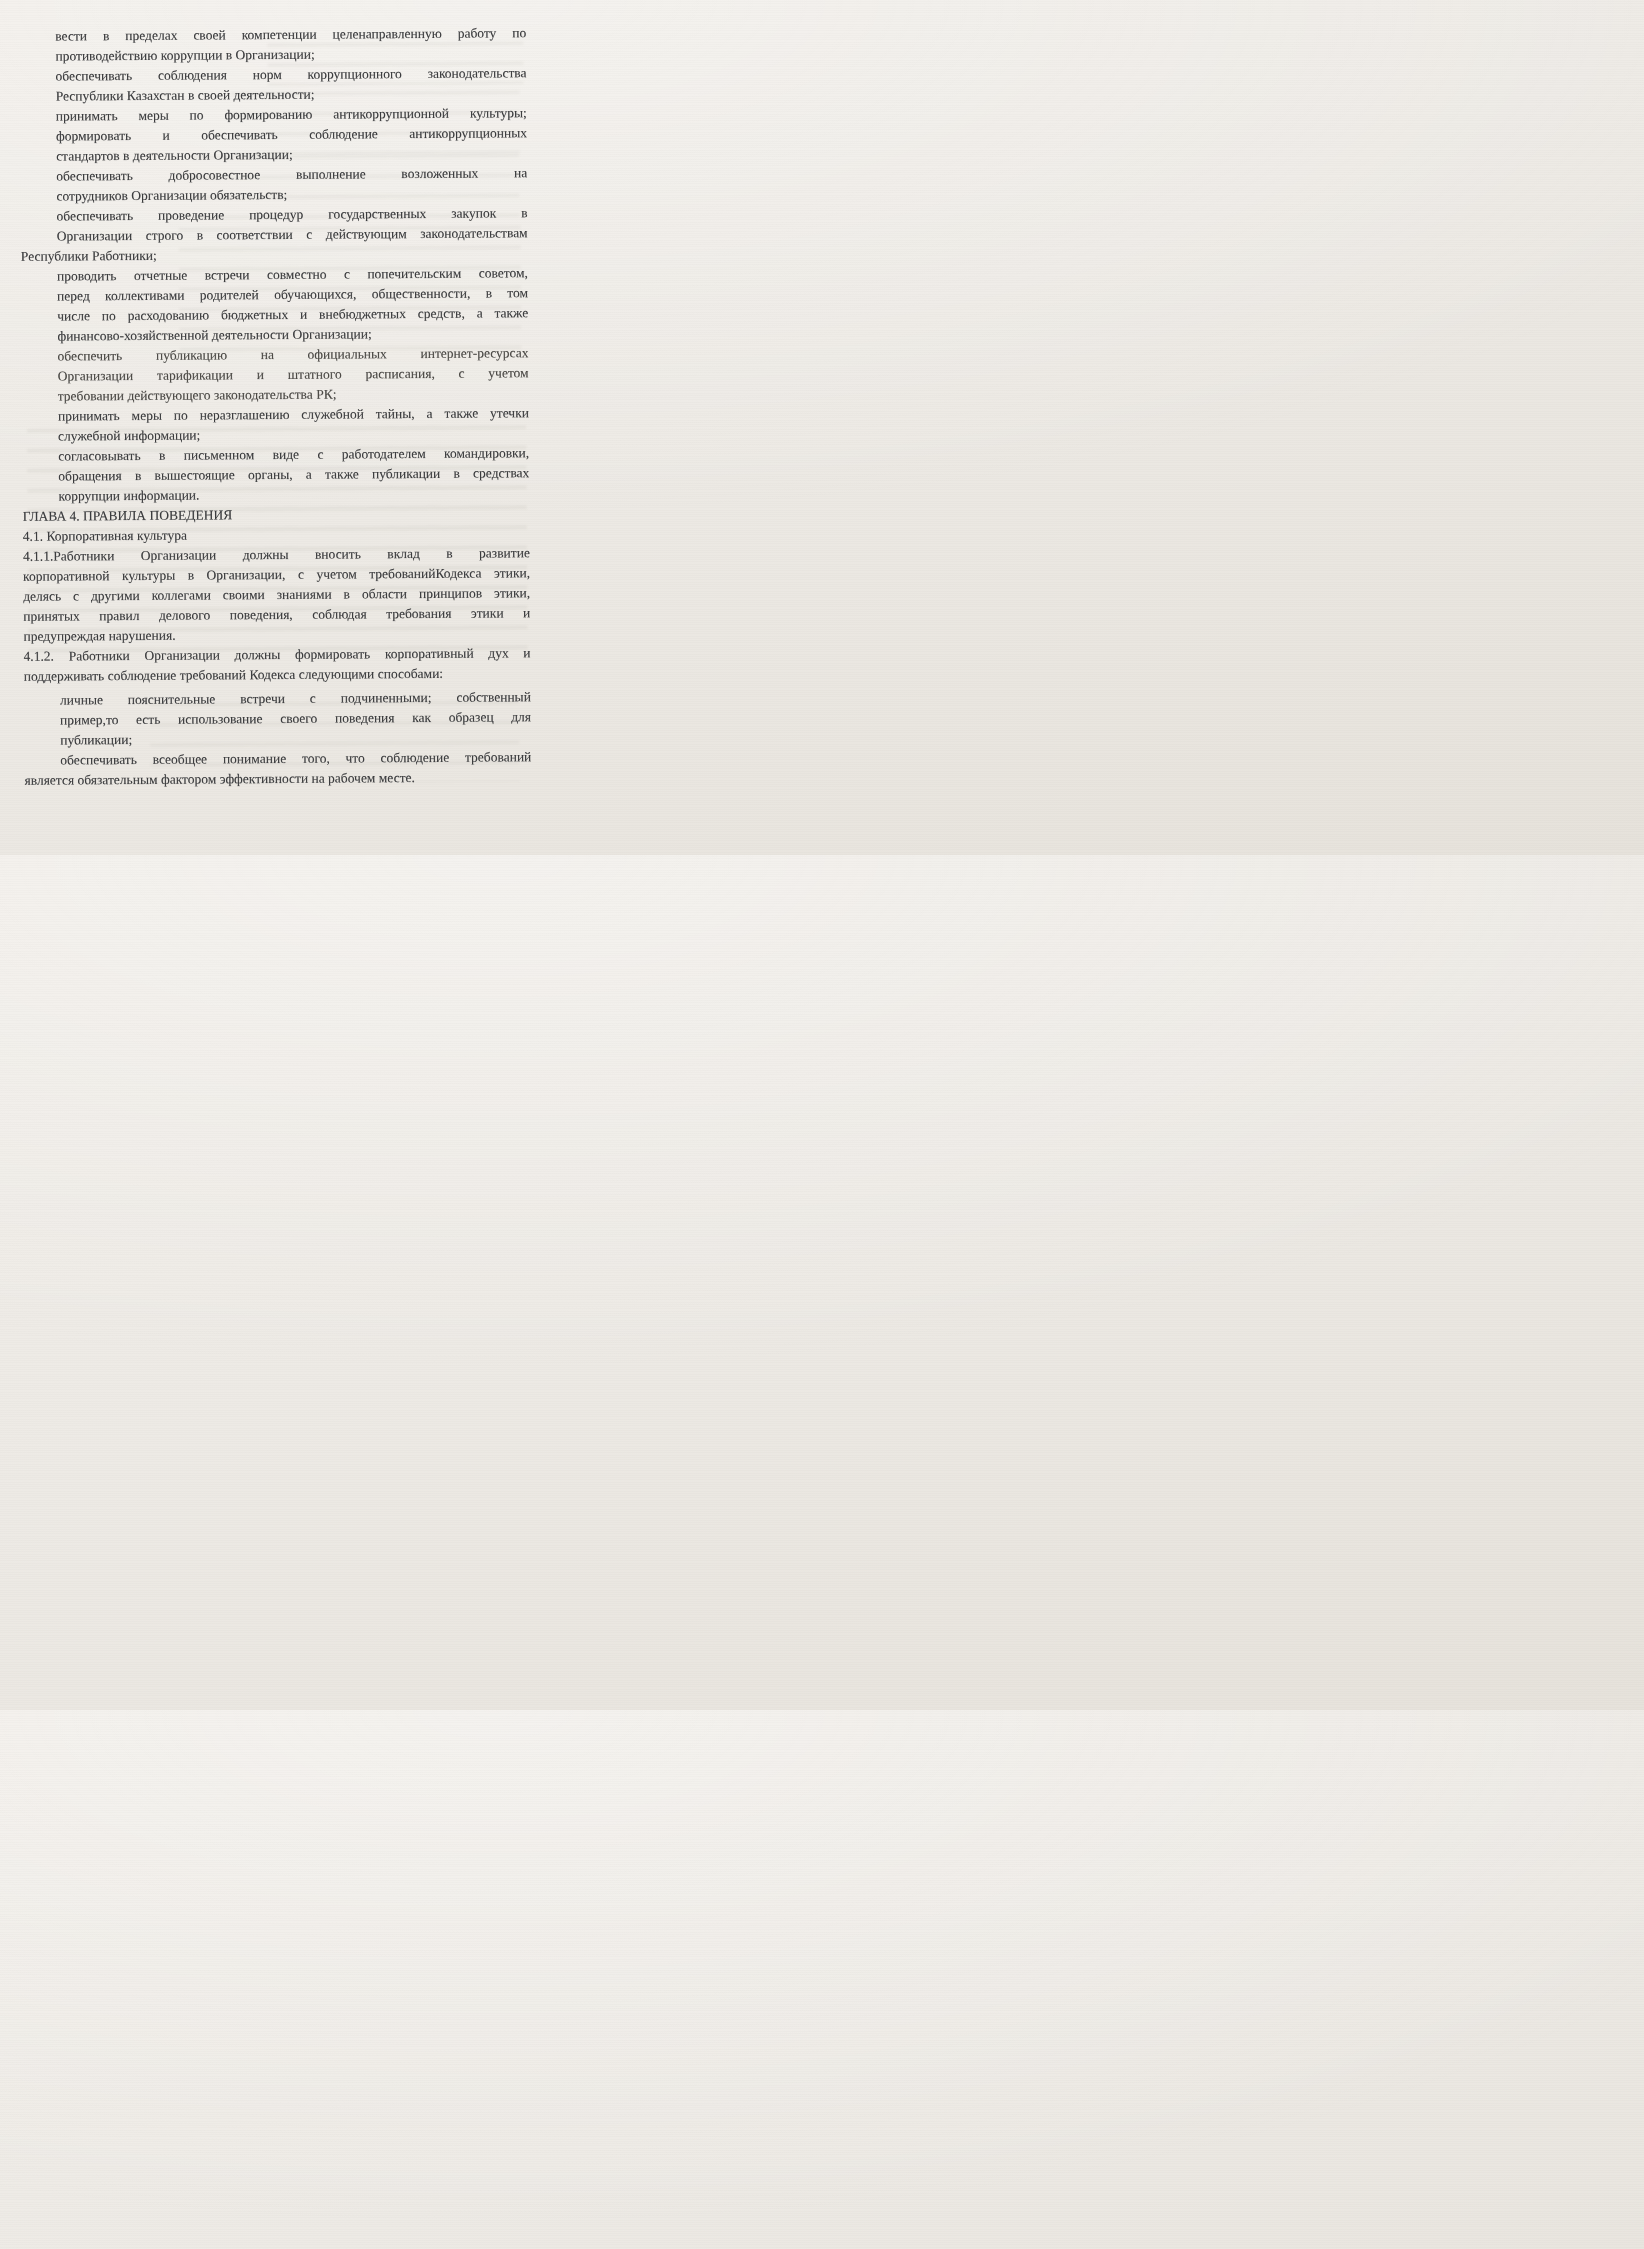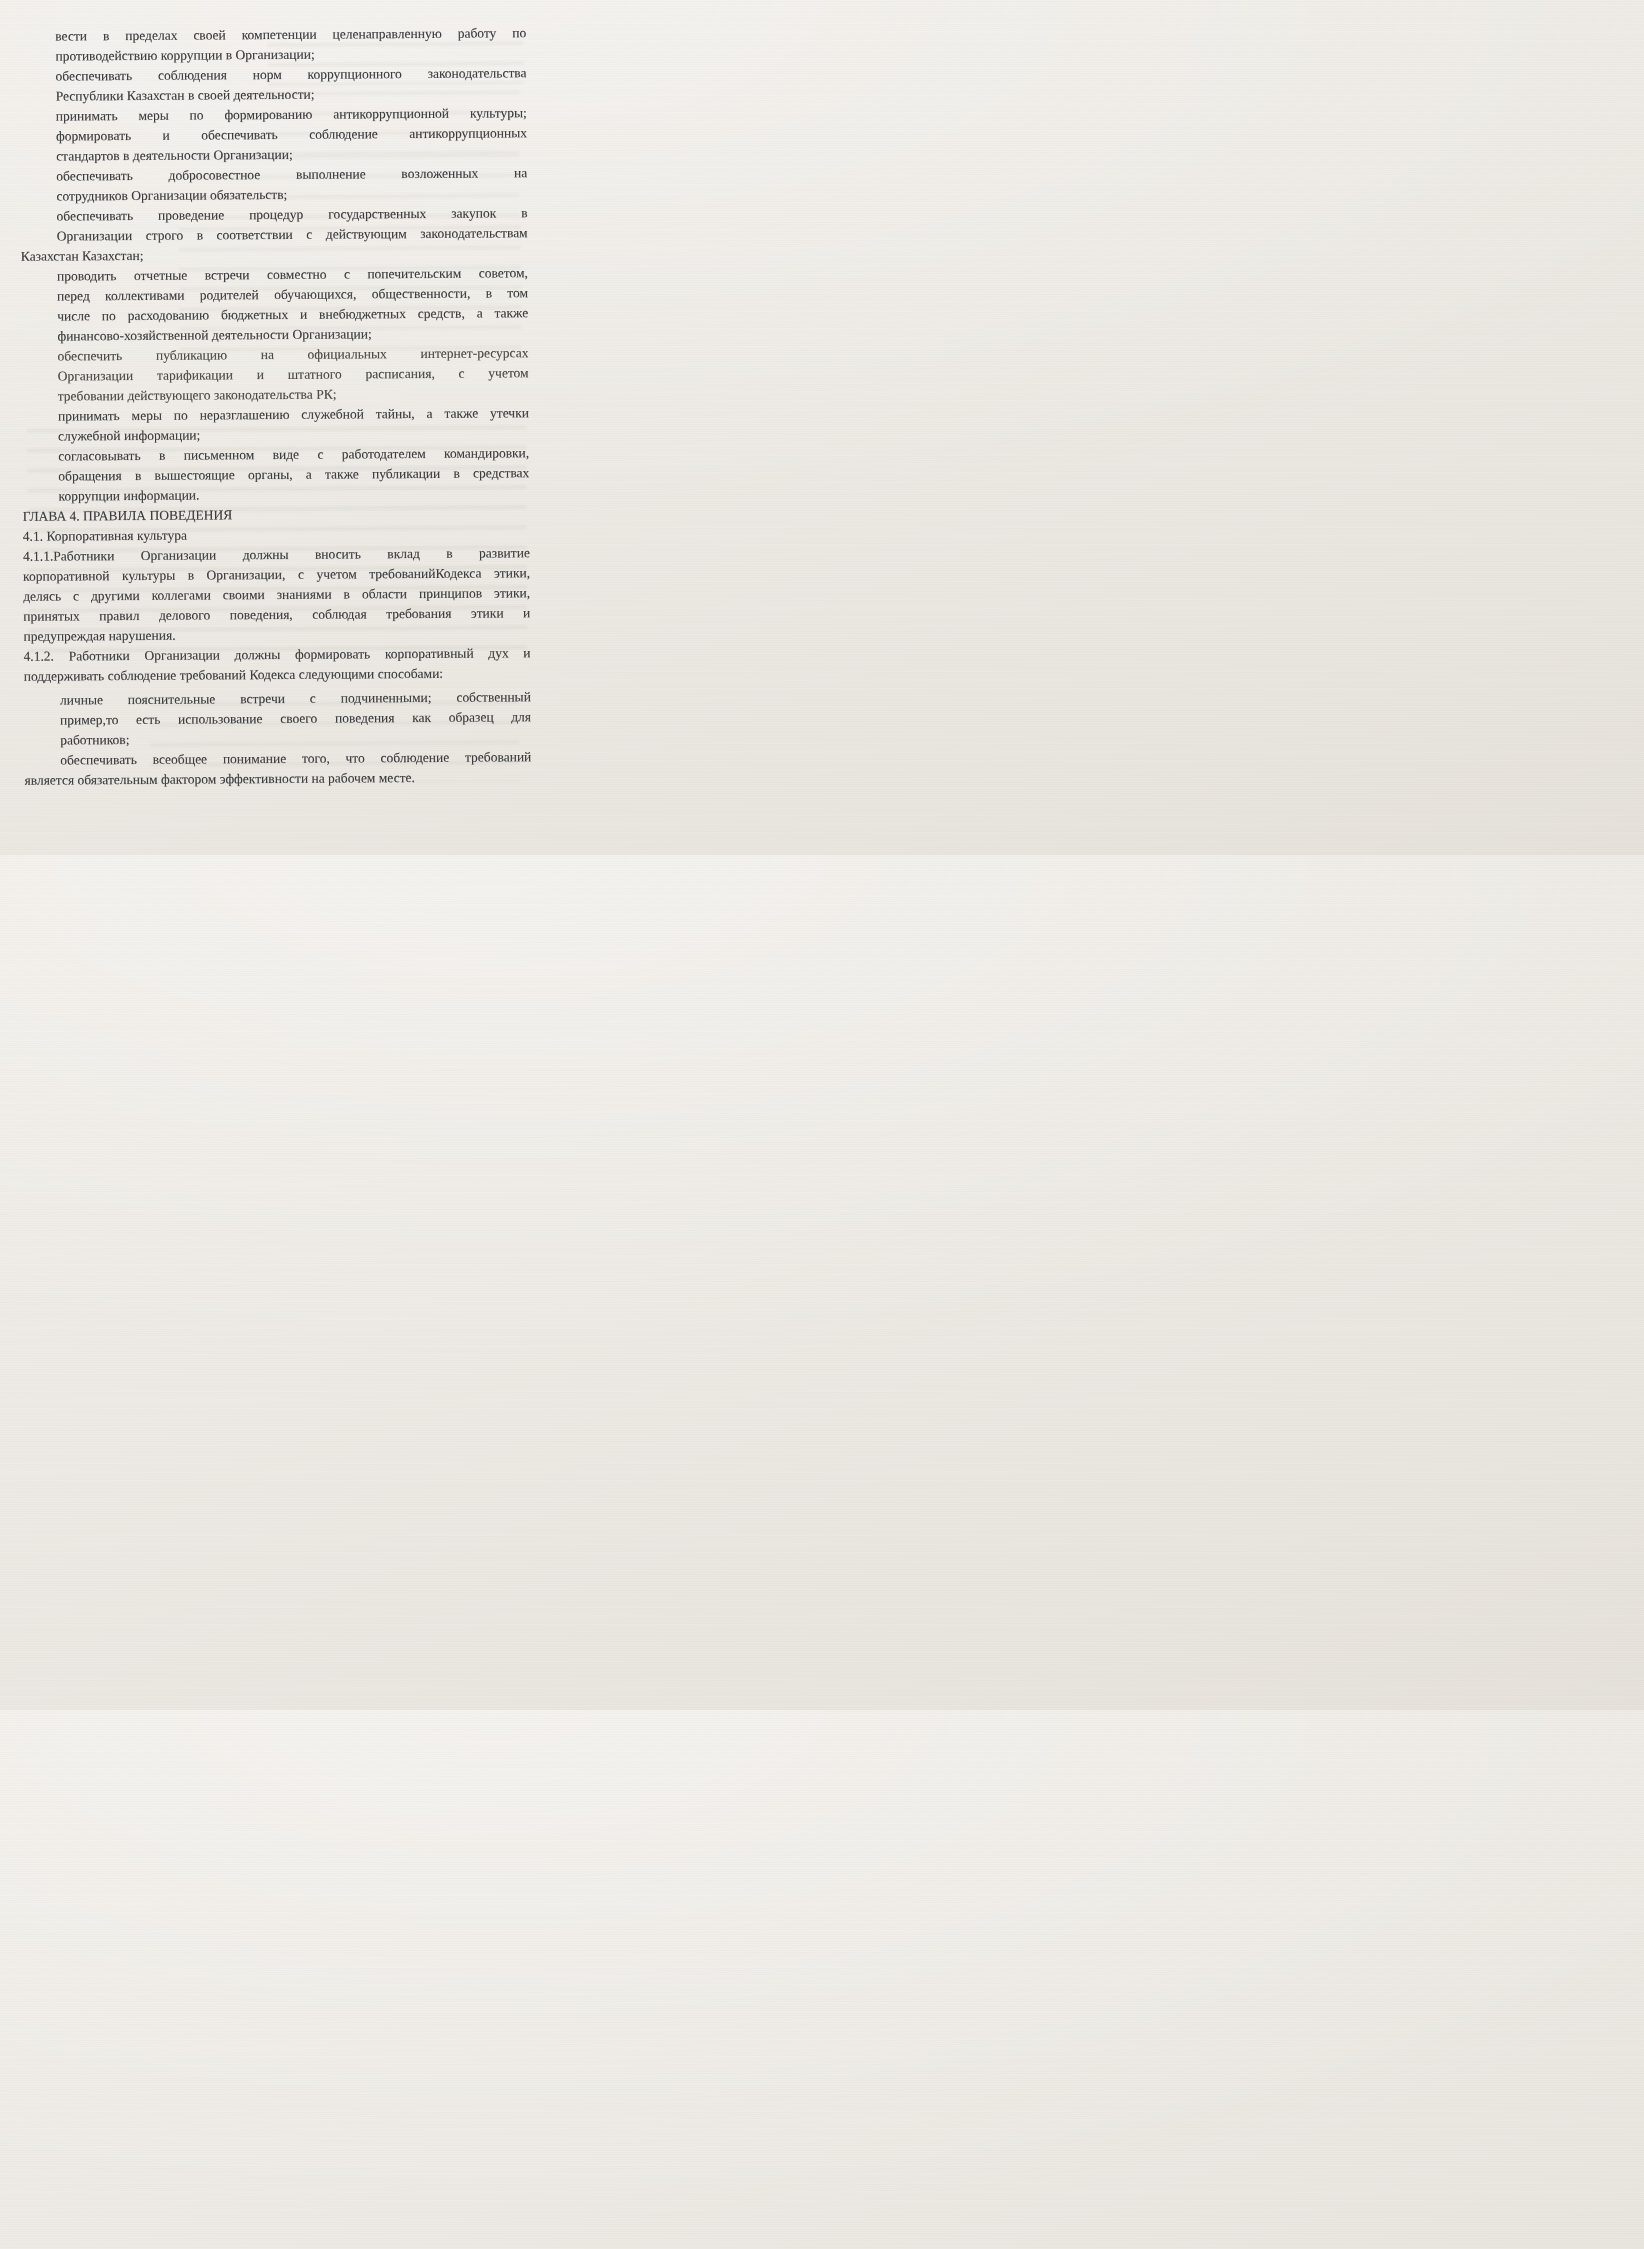--- a/index.html
+++ b/index.html
@@ -79,21 +79,21 @@
     </div>
 
     <div class="block">
       <div class="ln first just"><span>обеспечивать добросовестное выполнение возложенных на</span></div>
       <div class="ln cont"><span>сотрудников Организации обязательств;</span></div>
     </div>
 
     <div class="block">
       <div class="ln first just"><span>обеспечивать проведение процедур государственных закупок в</span></div>
       <div class="ln cont just"><span>Организации строго в соответствии с действующим законодательствам</span></div>
-      <div class="ln"><span>Казахстан Казахстан;</span></div>
+      <div class="ln"><span>Республики Работники;</span></div>
     </div>
 
     <div class="block">
       <div class="ln first just"><span>проводить отчетные встречи совместно с попечительским советом,</span></div>
       <div class="ln cont just"><span>перед коллективами родителей обучающихся, общественности, в том</span></div>
       <div class="ln cont just"><span>числе по расходованию бюджетных и внебюджетных средств, а также</span></div>
       <div class="ln cont"><span>финансово-хозяйственной деятельности Организации;</span></div>
     </div>
 
     <div class="block ink-light">
@@ -130,21 +130,21 @@
     </div>
 
     <div class="block">
       <div class="ln just"><span>4.1.2. Работники Организации должны формировать корпоративный дух и</span></div>
       <div class="ln"><span>поддерживать соблюдение требований Кодекса следующими способами:</span></div>
     </div>
 
     <div class="block gap">
       <div class="ln first just"><span>личные пояснительные встречи с подчиненными; собственный</span></div>
       <div class="ln cont just"><span>пример,то есть использование своего поведения как образец для</span></div>
-      <div class="ln cont"><span>работников;</span></div>
+      <div class="ln cont"><span>публикации;</span></div>
     </div>
 
     <div class="block">
       <div class="ln first just"><span>обеспечивать всеобщее понимание того, что соблюдение требований</span></div>
       <div class="ln"><span>является обязательным фактором эффективности на рабочем месте.</span></div>
     </div>
 
   </div>
 </div>
 

